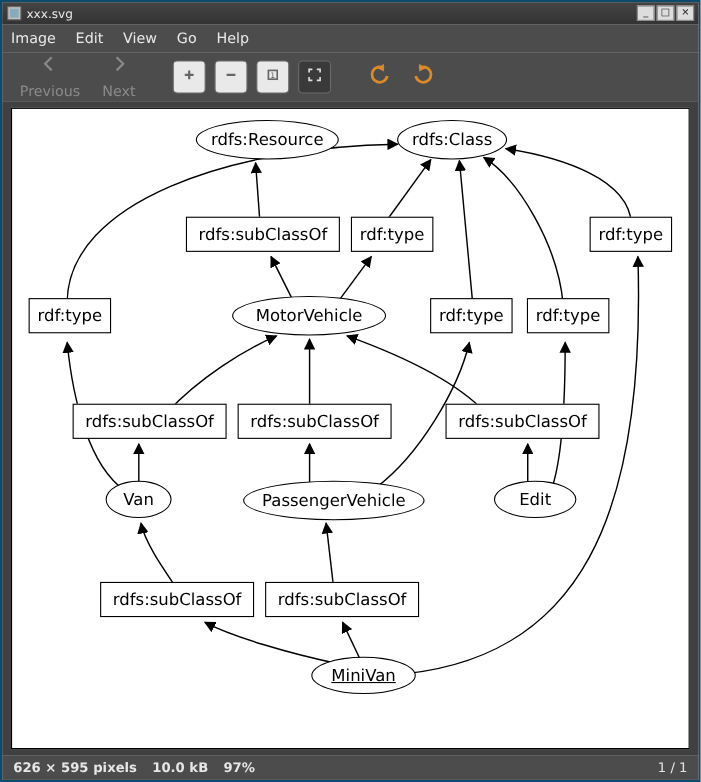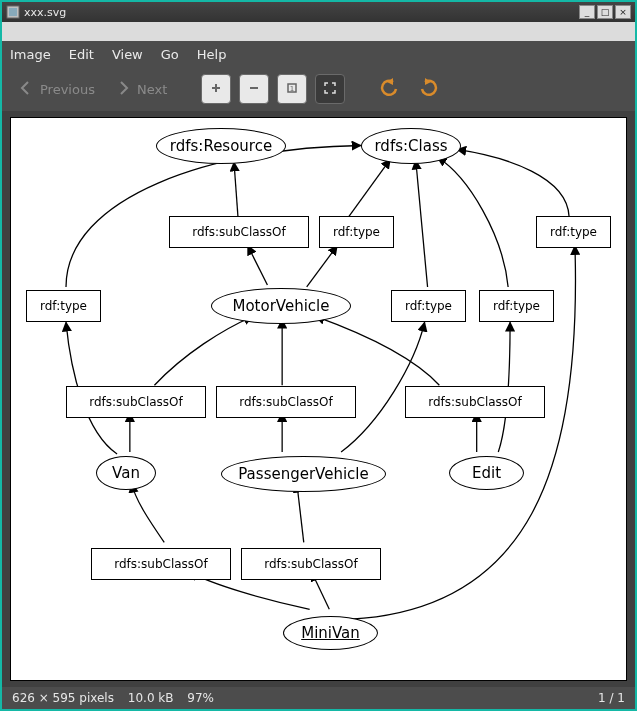--- a/index.html
+++ b/index.html
@@ -1,48 +1,48 @@
 <!DOCTYPE html>
 <html><head>
 <meta charset="utf-8">
 <style>
   * { box-sizing: border-box; margin: 0; padding: 0; }
   html, body { width: 637px; height: 711px; overflow: hidden; font-family: "DejaVu Sans", Arial, sans-serif; }
   body { background: #dcdcdc; }
 
   
-  .window { width: 637px; height: 711px; display: flex; flex-direction: column; border: 2px solid #14b8a6; background: #dcdcdc; }
+  .window { width: 637px; height: 711px; display: flex; flex-direction: column; border: 2px solid #0c4a6e; background: #dcdcdc; }
   .titlebar { height: 20px; background: linear-gradient(#444, #333); display: flex; align-items: center; padding: 0 4px; color: #e8e8e8; font-size: 11px; }
   .titlebar .tb-icon { width: 14px; height: 14px; margin-right: 4px; display:inline-flex; align-items:center; justify-content:center; }
   .titlebar .title { flex: 1; }
   .titlebar .win-btn { width: 16px; height: 14px; border: 1px solid #888; background: #ddd; color:#222; margin-left: 2px; font-size: 9px; line-height: 12px; text-align: center; cursor: default; }
 
   
-  .menubar { height: 26px; background: #4c4c4c; display: flex; align-items: center; padding: 0 8px; color: #eaeaea; font-size: 13px; gap: 18px; margin-top: 19px; }
+  .menubar { height: 26px; background: #4c4c4c; display: flex; align-items: center; padding: 0 8px; color: #eaeaea; font-size: 13px; gap: 18px; }
   .menubar .menu-item { cursor: default; }
 
   
   .toolbar { height: 44px; background: #4c4c4c; display: flex; align-items: center; padding: 0 10px; gap: 8px; color: #bdbdbd; font-size: 13px; }
   .tbtn { display: inline-flex; align-items: center; gap: 6px; padding: 4px 6px; border-radius: 3px; }
-  .tbtn.disabled { opacity: .55; }
+  .tbtn.disabled { opacity: .55; flex-direction: column; }
   .icon-btn { width: 30px; height: 30px; border: 1px solid #6a6a6a; border-radius: 4px; background: #e9e9e9; display:inline-flex; align-items:center; justify-content:center; font-size: 14px; color:#555; }
   .icon-btn.dark { background:#3a3a3a; color:#ddd; }
   .sep { width: 12px; }
 
   
   .canvas-wrap { flex: 1; background: #404040; position: relative; overflow: hidden; }
   .canvas { position: absolute; left: 8px; top: 6px; right: 8px; bottom: 6px; background: #ffffff; border: 1px solid #000; }
   .graph { position: absolute; inset: 0; }
 
   .node-ellipse { position:absolute; border:1.5px solid #000; border-radius: 50%; background:#fff; display:flex; align-items:center; justify-content:center; font-size: 15px; }
-  .node-rect { position:absolute; border:1.5px solid #000; background:#fff; display:flex; align-items:center; justify-content:center; font-size:12px; }
+  .node-rect { position:absolute; border:1.5px solid #000; background:#fff; display:flex; align-items:center; justify-content:center; font-size:15px; }
 
   
   .statusbar { height: 22px; background: #4c4c4c; color: #e6e6e6; font-size: 12px; display:flex; align-items:center; padding: 0 10px; justify-content: space-between; }
-  .statusbar .left span { margin-right: 10px; }
+  .statusbar .left span { margin-right: 10px; font-weight: bold; }
 </style>
 </head>
 <body>
 
 <div class="window">
 
   <div class="titlebar">
     <span class="tb-icon">
       <svg width="14" height="14" viewBox="0 0 14 14">
           <rect x="1" y="1" width="12" height="12" fill="#c0c0c0" stroke="#666"></rect>
@@ -154,21 +154,21 @@
 
             <path d="M298 500 C 250 490, 200 475, 175 462"></path>
             <path d="M150 432 C 135 410, 120 388, 117 372"></path>
             <path d="M318 500 L300 462"></path>
             <path d="M292 432 L285 372"></path>
 
             <path d="M340 510 C 520 500, 575 360, 568 130"></path>
           </g>
         </svg>
 
-        <div class="node-ellipse" style="left:145px; top:10px; width:130px; height:36px;">rdfs:Resource</div>
+        <div class="node-ellipse" style="left:167px; top:10px; width:130px; height:36px;">rdfs:Resource</div>
         <div class="node-ellipse" style="left:350px; top:10px; width:100px; height:36px;text-align:center;">rdfs:Class</div>
         <div class="node-ellipse" style="left:85px; top:338px; width:60px; height:34px;">Van</div>
         <div class="node-ellipse" style="left:200px; top:170px; width:140px; height:36px;">MotorVehicle</div>
         <div class="node-ellipse" style="left:210px; top:338px; width:165px; height:36px;">PassengerVehicle</div>
         <div class="node-ellipse" style="left:438px; top:338px; width:75px; height:34px;">Edit</div>
         <div class="node-ellipse" style="left:272px; top:498px; width:95px; height:34px;text-decoration:underline;">MiniVan</div>
 
         <div class="node-rect" style="left:158px; top:98px; width:140px; height:32px;">rdfs:subClassOf</div>
         <div class="node-rect" style="left:308px; top:98px; width:75px; height:32px;">rdf:type</div>
         <div class="node-rect" style="left:15px; top:172px; width:75px; height:32px;">rdf:type</div>

